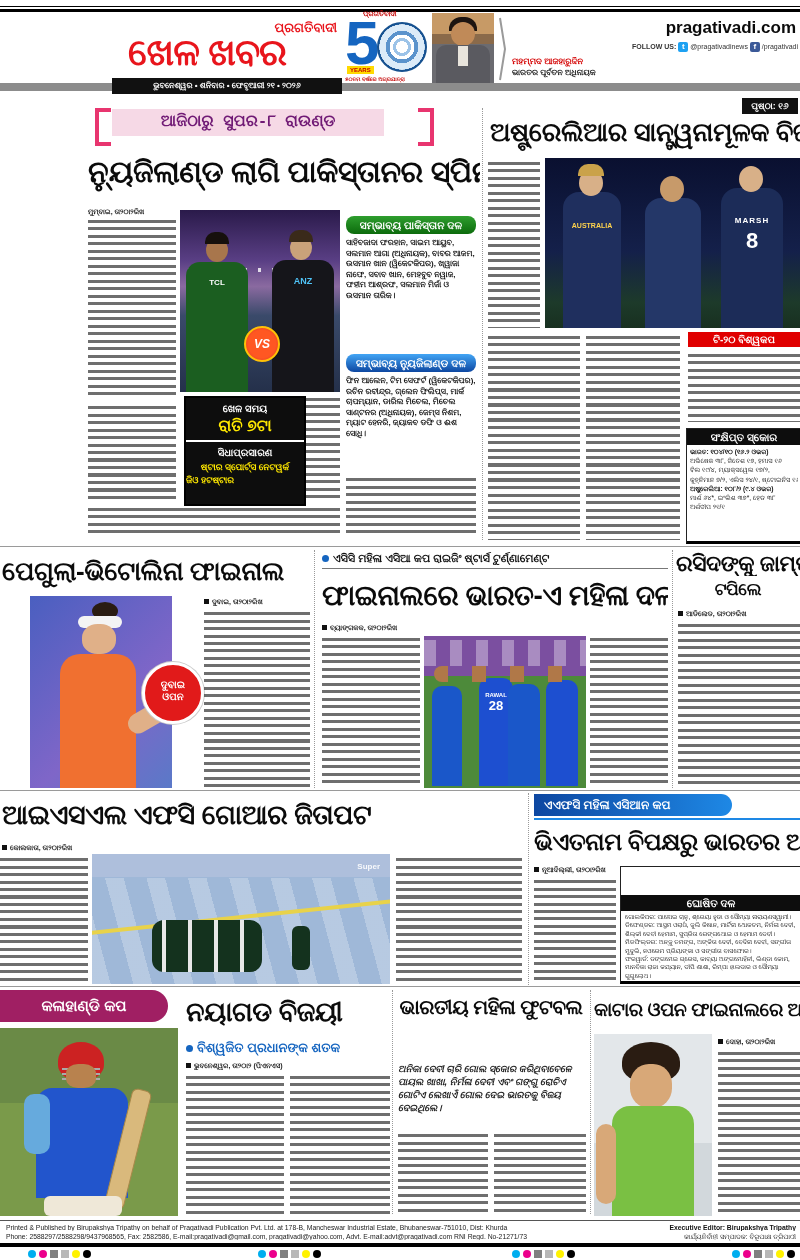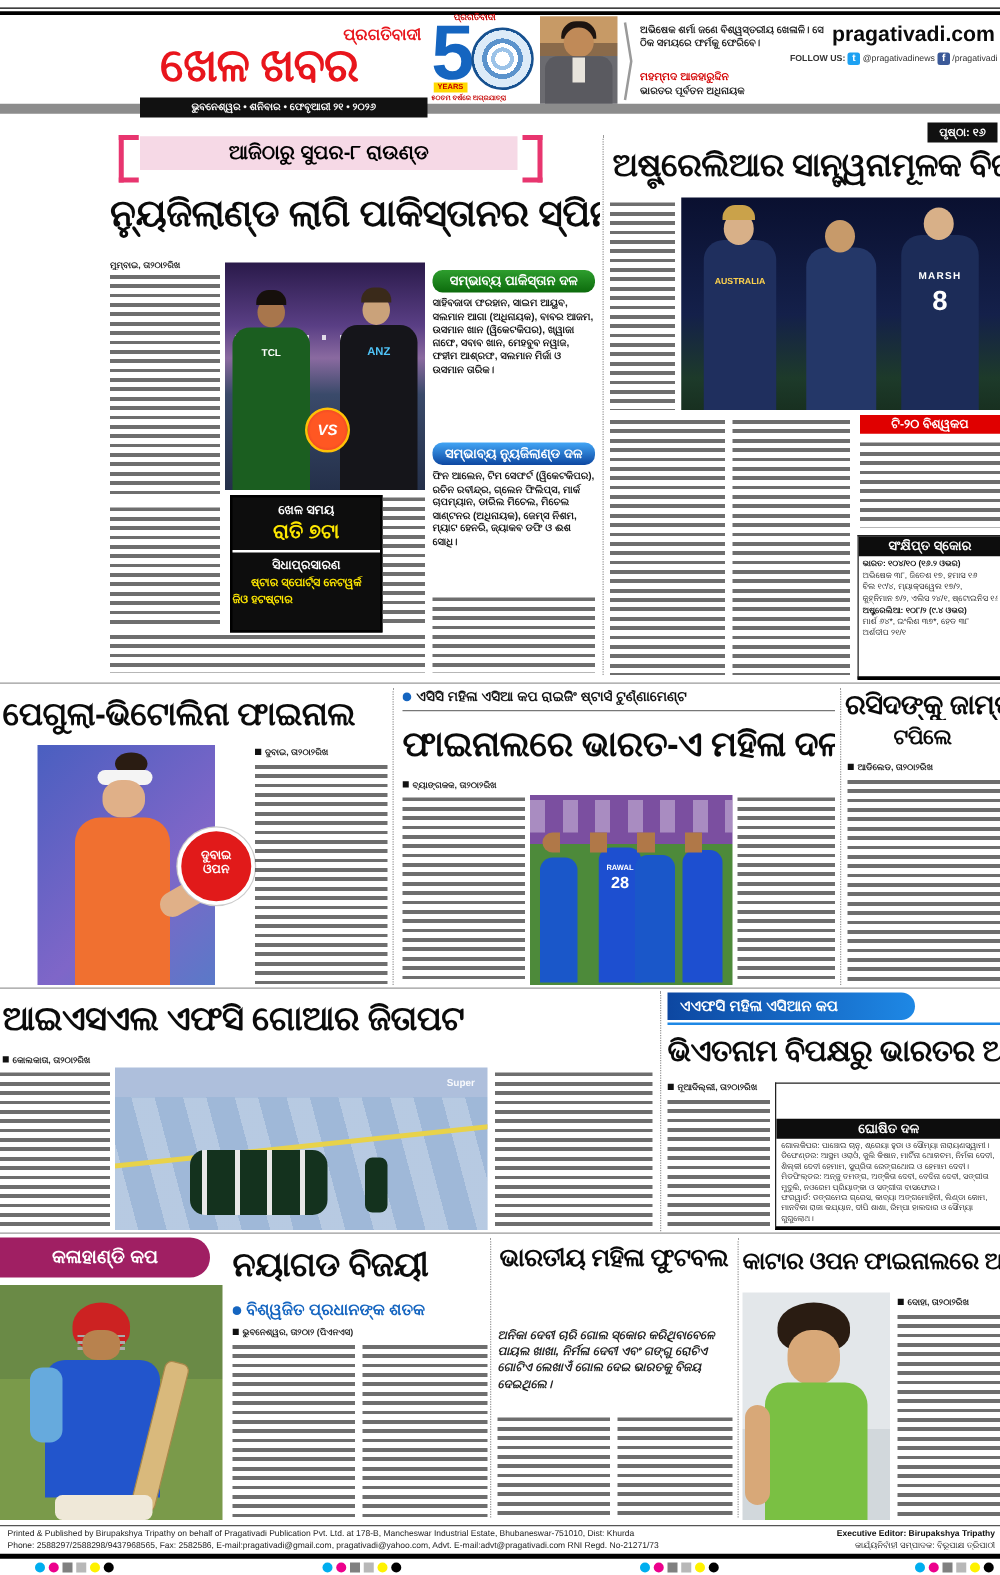--- a/index.html
+++ b/index.html
@@ -46,36 +46,35 @@
     <div style="position:absolute;left:17px;top:4px;width:28px;height:14px;background:#1d1410;border-radius:12px 12px 0 0;"></div>
     <div style="position:absolute;left:19px;top:9px;width:24px;height:24px;background:#c08a58;border-radius:50%;"></div>
     <div style="position:absolute;left:4px;top:32px;width:54px;height:38px;background:#5a5a60;border-radius:10px 10px 0 0;"></div>
     <div style="position:absolute;left:26px;top:33px;width:10px;height:20px;background:#e8e4dc;"></div>
   </div>
 
   <div class="abs" style="left:498px;top:16px;width:166px;height:66px;">
     <svg width="10" height="66" style="position:absolute;left:0;top:0;">
         <polyline points="2,2 7,33 2,64" fill="none" stroke="#9a9a9a" stroke-width="2"></polyline>
       </svg>
-    <div style="position:absolute;left:14px;top:2px;width:150px;font-size:8px;line-height:11px;font-weight:bold;color:#222;overflow:hidden;height:33px;">ଅଭିଷେକ ଶର୍ମା ଜଣେ ବିଶ୍ୱସ୍ତରୀୟ ଖେଳାଳି। ସେ ଠିକ ସମୟରେ ଫର୍ମକୁ ଫେରିବେ।</div>
     <div style="position:absolute;left:14px;top:40px;width:150px;font-size:8.5px;font-weight:bold;color:#d40000;white-space:nowrap;">ମହମ୍ମଦ ଆଜହାରୁଦ୍ଦିନ</div>
     <div style="position:absolute;left:14px;top:52px;width:150px;font-size:8px;font-weight:bold;color:#222;white-space:nowrap;">ଭାରତର ପୂର୍ବତନ ଅଧିନାୟକ</div>
   </div>
 
   <div class="abs" style="left:610px;top:18px;width:186px;font-size:17px;font-weight:bold;color:#0b0b0b;text-align:right;white-space:nowrap;">pragativadi.com</div>
   <div class="abs" style="left:588px;top:42px;width:210px;font-size:7px;color:#333;text-align:right;white-space:nowrap;">
     <span style="font-weight:bold;">FOLLOW US:</span>
     <span class="icon-sq" style="background:#1da1f2;">t</span>
     <span>@pragativadinews</span>
     <span class="icon-sq" style="background:#3b5998;">f</span>
     <span>/pragativadi</span>
   </div>
 
   <div class="abs" style="left:95px;top:108px;width:12px;height:30px;border-left:4px solid #e8356f;border-top:4px solid #e8356f;border-bottom:4px solid #e8356f;"></div>
-  <div class="abs" style="left:112px;top:109px;width:302px;height:27px;background:#f6d9e6;color:#000000;font-size:16px;font-weight:bold;text-align:center;line-height:27px;white-space:nowrap;overflow:hidden;">ଆଜିଠାରୁ ସୁପର-୮ ରାଉଣ୍ଡ</div>
+  <div class="abs" style="left:112px;top:109px;width:272px;height:27px;background:#f6d9e6;color:#701a75;font-size:16px;font-weight:bold;text-align:center;line-height:27px;white-space:nowrap;overflow:hidden;font-family:Liberation Mono, monospace;">ଆଜିଠାରୁ ସୁପର-୮ ରାଉଣ୍ଡ</div>
   <div class="abs" style="left:418px;top:108px;width:12px;height:30px;border-right:4px solid #e8356f;border-top:4px solid #e8356f;border-bottom:4px solid #e8356f;"></div>
 
   <div class="abs hl" style="left:88px;top:147px;width:392px;height:52px;font-size:30px;line-height:50px;">ନ୍ୟୁଜିଲାଣ୍ଡ ଲାଗି ପାକିସ୍ତାନର ସ୍ପିନ ଚାଲେଞ୍ଜ</div>
 
   <div class="byline abs" style="left:88px;top:208px;width:90px;">ମୁମ୍ବାଇ, ତା୨୦ା୨ରିଖ</div>
   <div class="fl" style="left:88px;top:220px;width:88px;height:180px;"></div>
   <div class="fl" style="left:88px;top:406px;width:88px;height:96px;"></div>
 
   <div class="photo" style="left:180px;top:210px;width:160px;height:182px;background:linear-gradient(180deg,#2a1a4a 0%,#5a3f85 28%,#8a6aa0 42%,#3a4a6a 58%,#24304a 100%);">
     <div style="position:absolute;left:8px;top:58px;width:144px;height:4px;background:repeating-linear-gradient(90deg,#ffffff 0 3px,transparent 3px 14px);opacity:.8;"></div>

